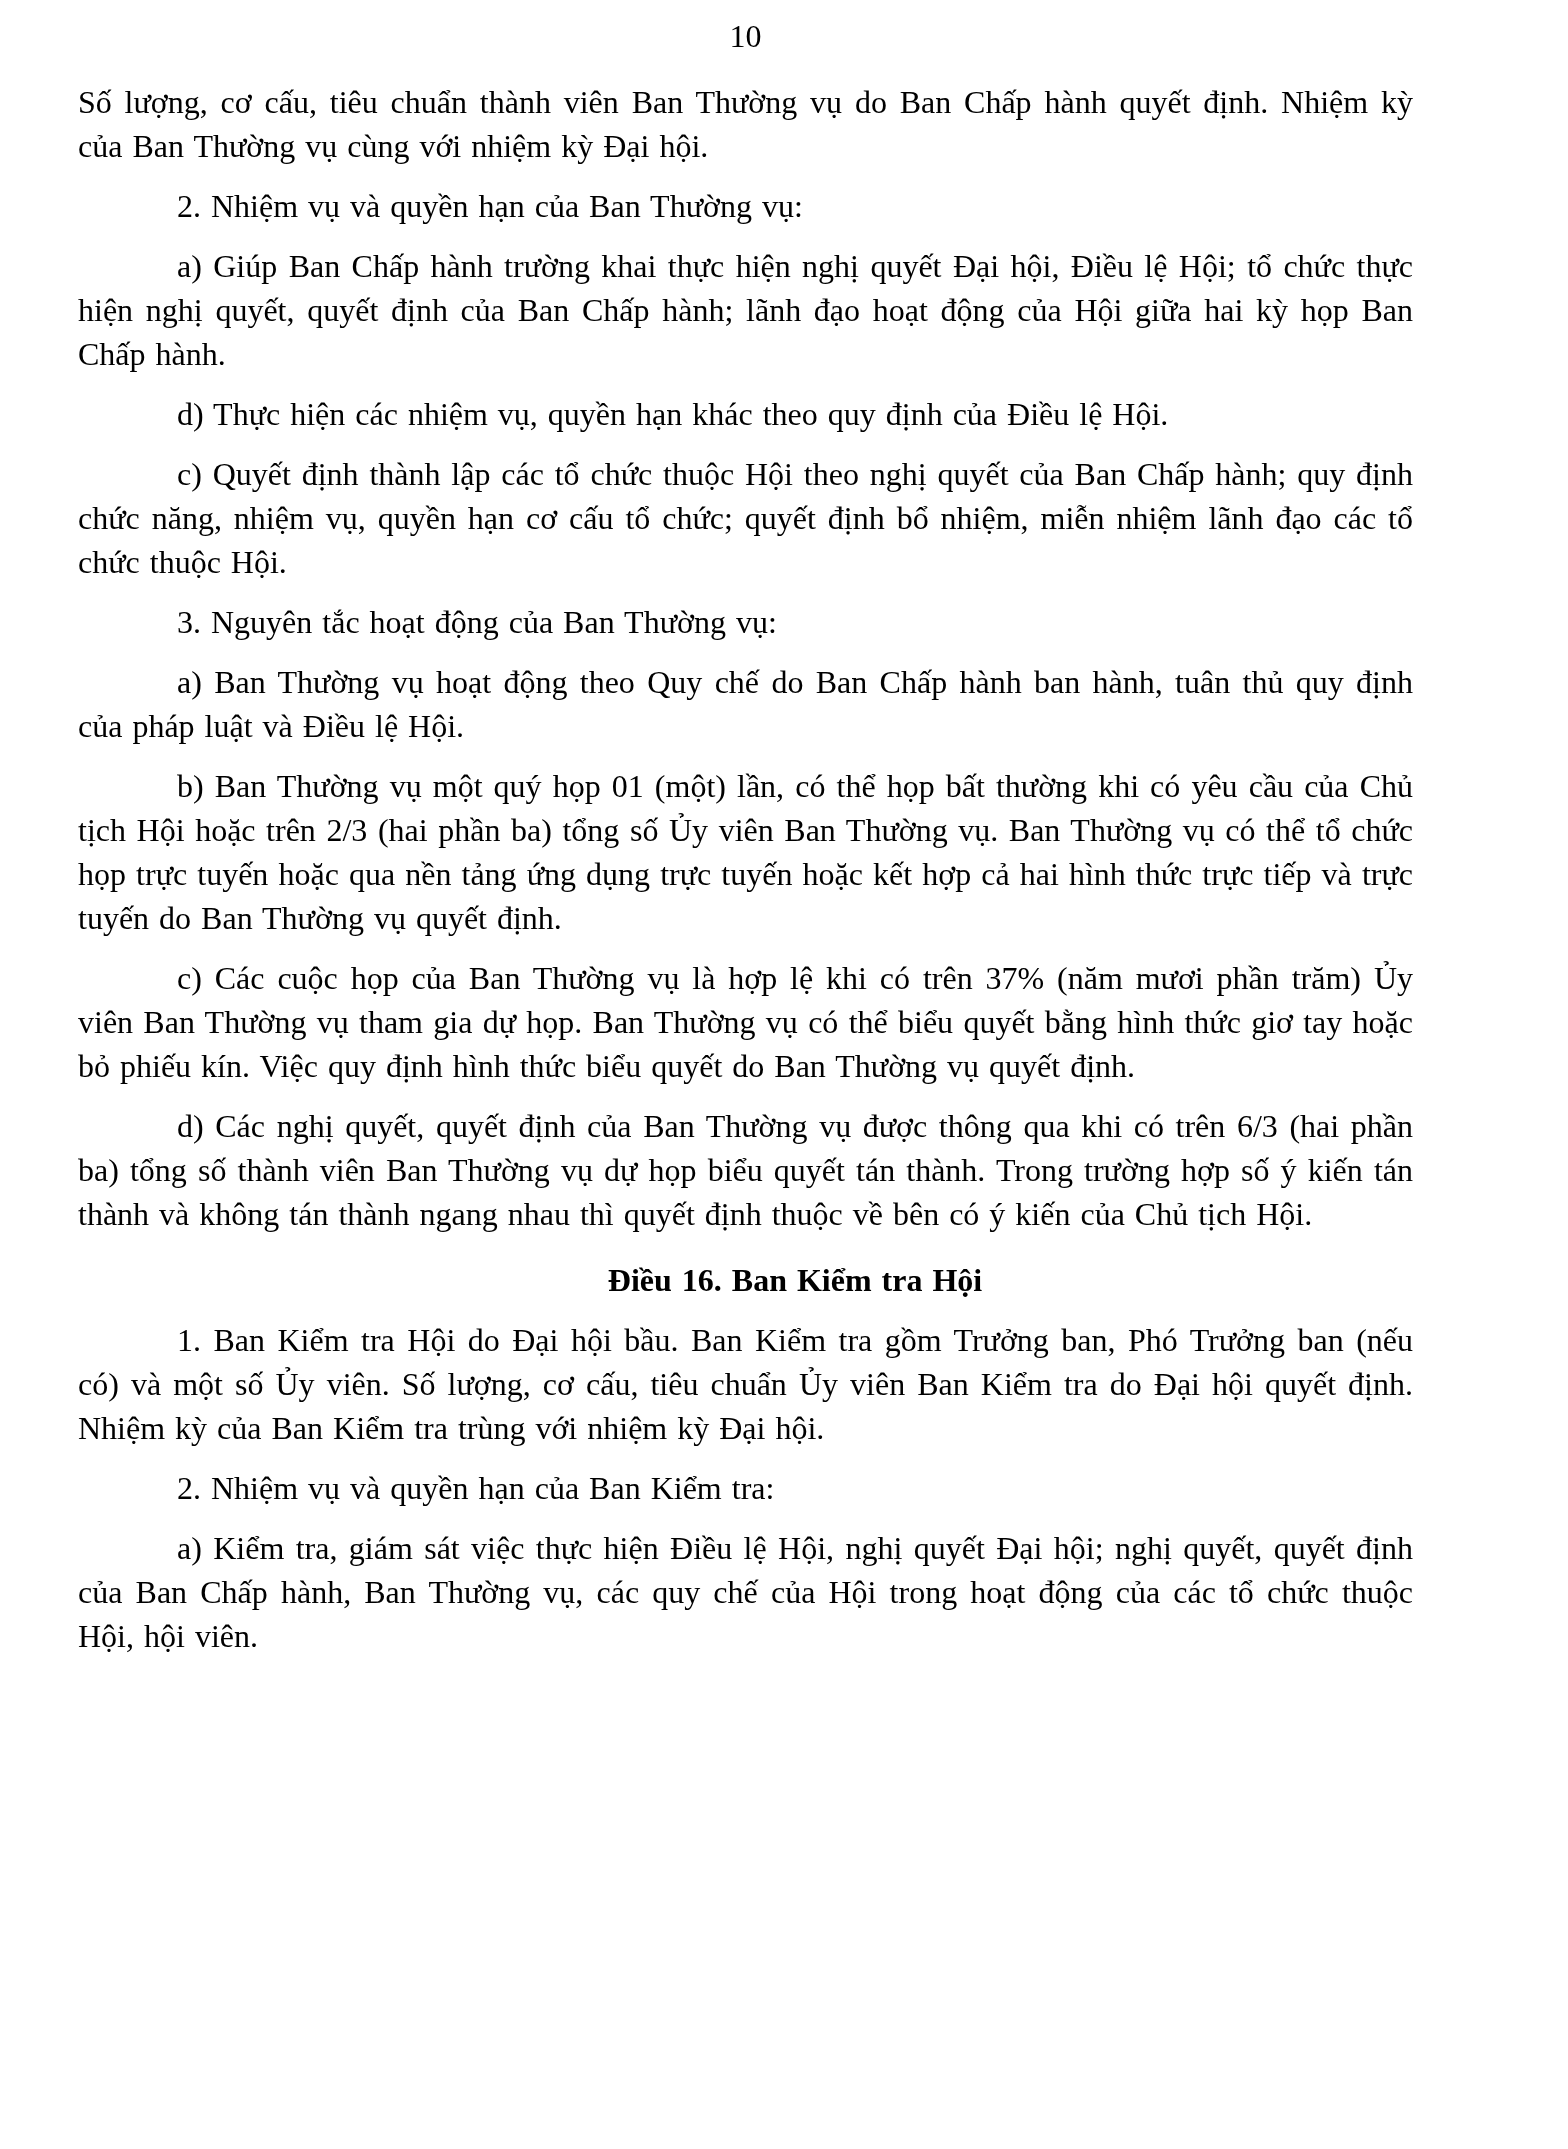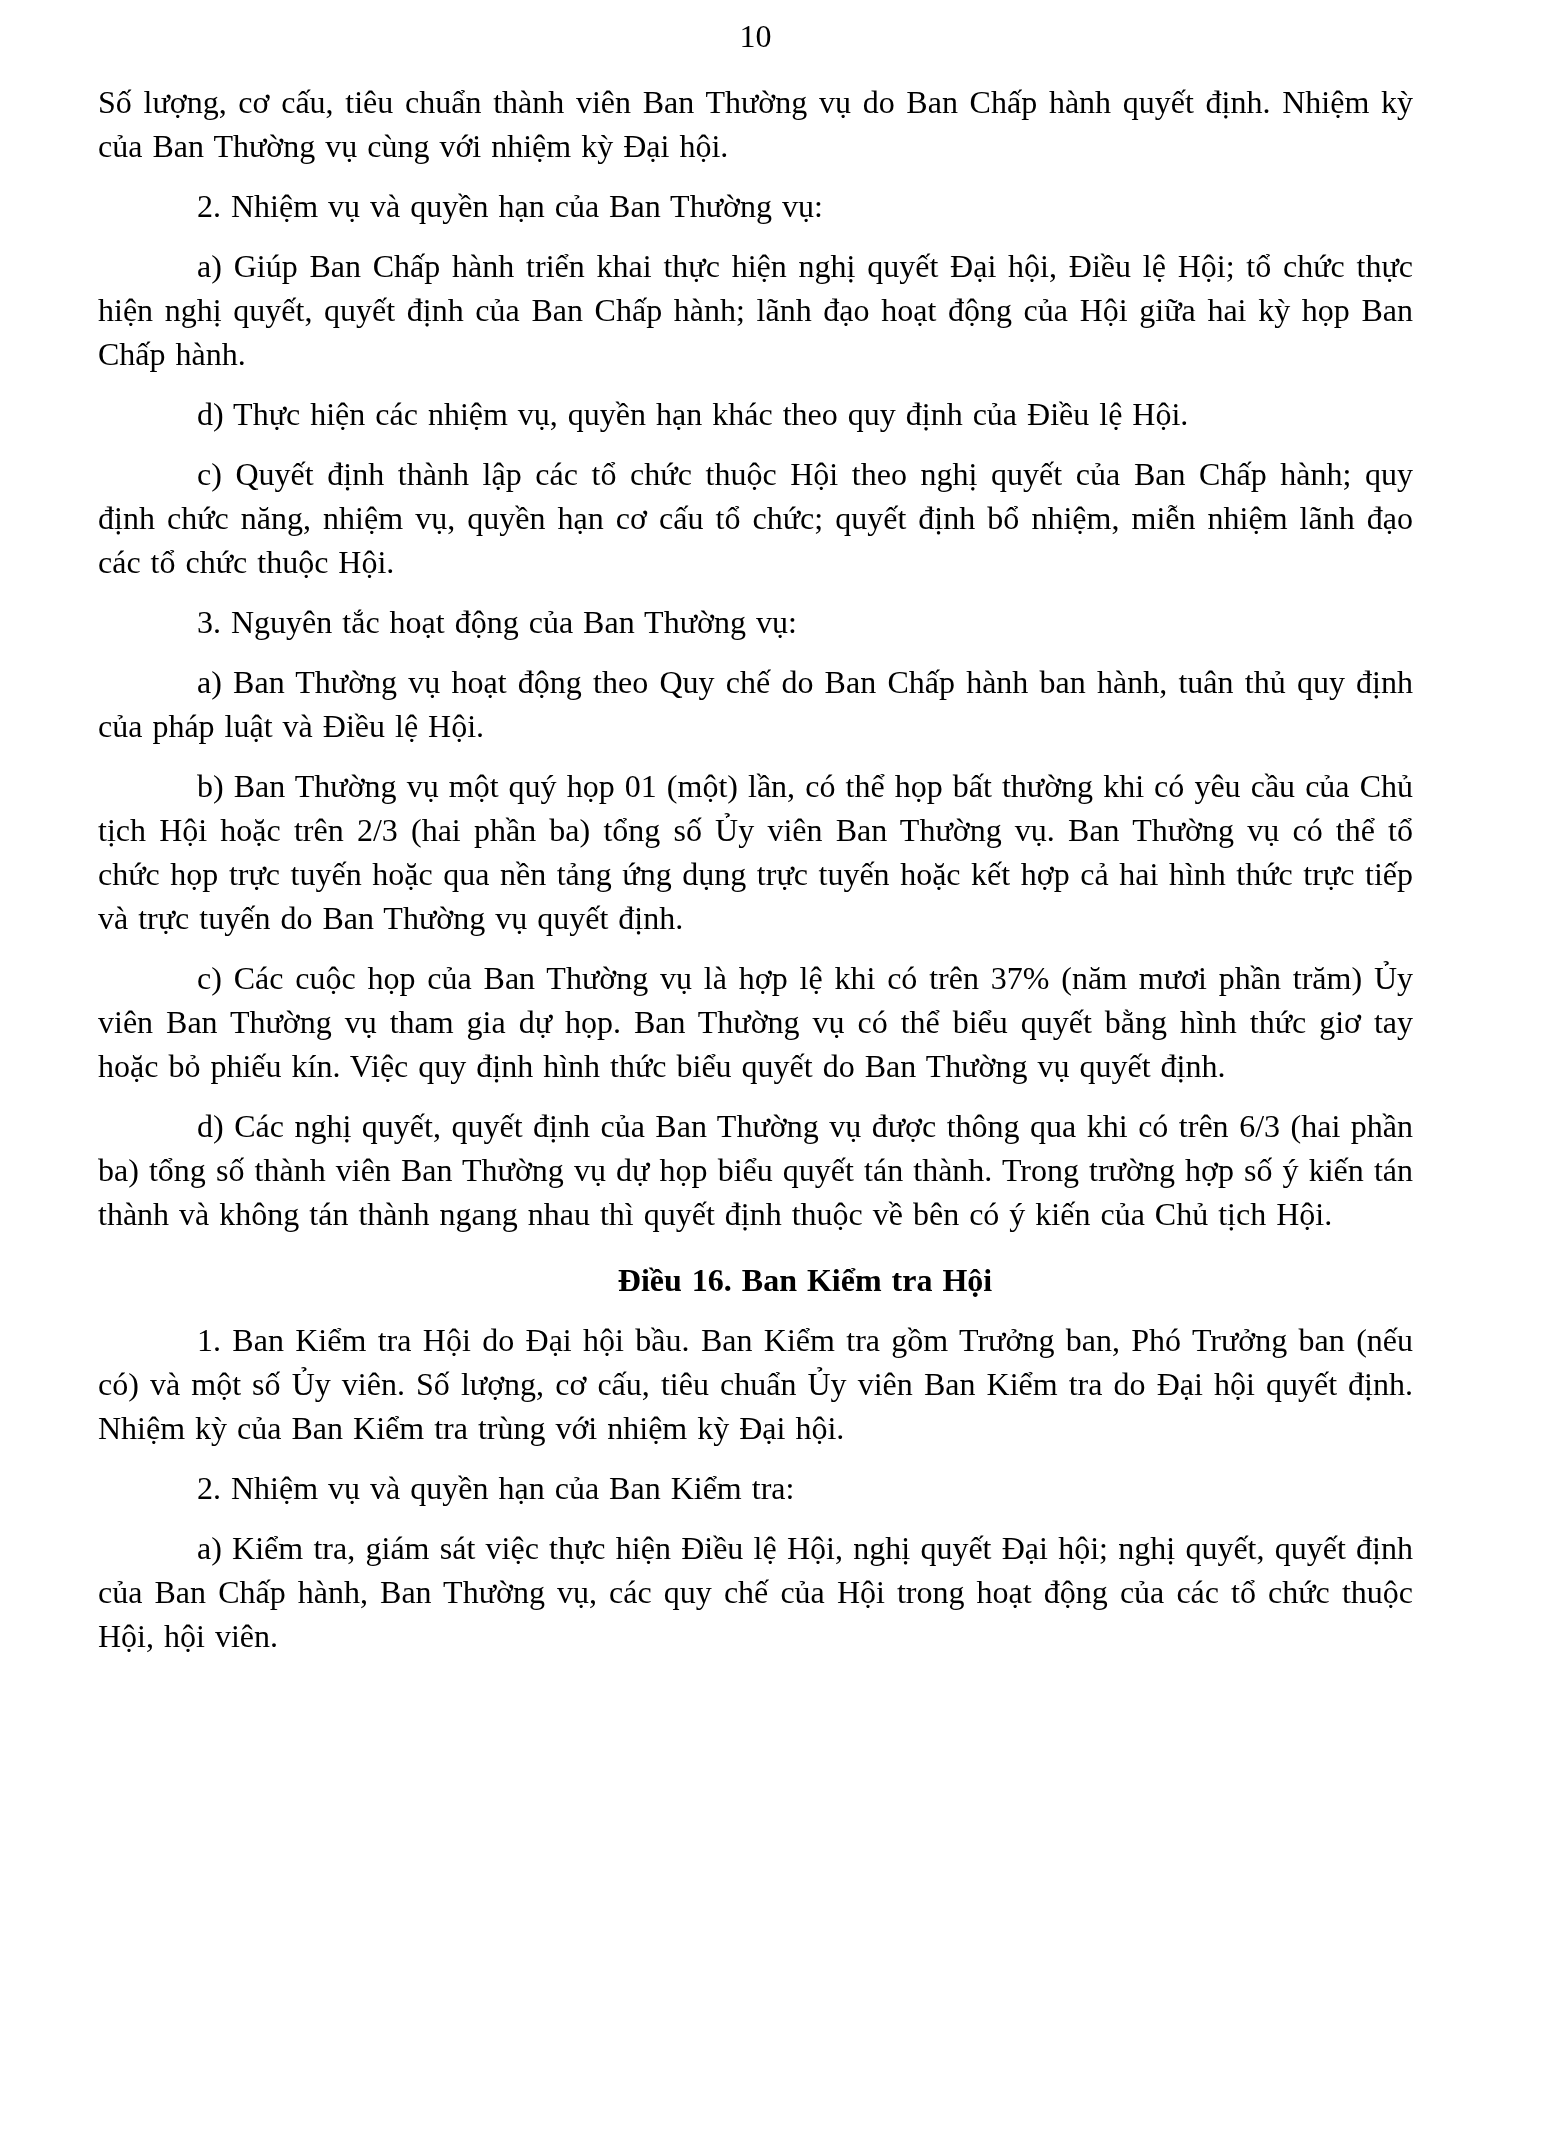--- a/index.html
+++ b/index.html
@@ -8,21 +8,21 @@
     background: #ffffff;
   }
   .page {
     position: relative;
     width: 1568px;
     height: 2149px;
     background: #ffffff;
     color: #000000;
     font-family: "Liberation Serif", "DejaVu Serif", serif;
     box-sizing: border-box;
-    padding: 14px 155px 0 98px;
+    padding: 14px 155px 0 78px;
     overflow: hidden;
   }
   .page-number {
     text-align: center;
     font-size: 32px;
     line-height: 44px;
     margin: 0 0 22px 0;
   }
   .para {
     font-size: 32px;
@@ -43,21 +43,21 @@
 </style>
 </head>
 <body>
 
 <div class="page">
   <div class="page-number">10</div>
 
   <div>
     <p class="para noindent">Số lượng, cơ cấu, tiêu chuẩn thành viên Ban Thường vụ do Ban Chấp hành quyết định. Nhiệm kỳ của Ban Thường vụ cùng với nhiệm kỳ Đại hội.</p>
     <p class="para">2. Nhiệm vụ và quyền hạn của Ban Thường vụ:</p>
-    <p class="para">a) Giúp Ban Chấp hành triển khai thực hiện nghị quyết Đại hội, Điều lệ Hội; tổ chức thực hiện nghị quyết, quyết định của Ban Chấp hành; lãnh đạo hoạt động của Hội giữa hai kỳ họp Ban Chấp hành.</p>
+    <p class="para">a) Giúp Ban Chấp hành trường khai thực hiện nghị quyết Đại hội, Điều lệ Hội; tổ chức thực hiện nghị quyết, quyết định của Ban Chấp hành; lãnh đạo hoạt động của Hội giữa hai kỳ họp Ban Chấp hành.</p>
     <p class="para">d) Thực hiện các nhiệm vụ, quyền hạn khác theo quy định của Điều lệ Hội.</p>
     <p class="para">c) Quyết định thành lập các tổ chức thuộc Hội theo nghị quyết của Ban Chấp hành; quy định chức năng, nhiệm vụ, quyền hạn cơ cấu tổ chức; quyết định bổ nhiệm, miễn nhiệm lãnh đạo các tổ chức thuộc Hội.</p>
     <p class="para">3. Nguyên tắc hoạt động của Ban Thường vụ:</p>
     <p class="para">a) Ban Thường vụ hoạt động theo Quy chế do Ban Chấp hành ban hành, tuân thủ quy định của pháp luật và Điều lệ Hội.</p>
     <p class="para">b) Ban Thường vụ một quý họp 01 (một) lần, có thể họp bất thường khi có yêu cầu của Chủ tịch Hội hoặc trên 2/3 (hai phần ba) tổng số Ủy viên Ban Thường vụ. Ban Thường vụ có thể tổ chức họp trực tuyến hoặc qua nền tảng ứng dụng trực tuyến hoặc kết hợp cả hai hình thức trực tiếp và trực tuyến do Ban Thường vụ quyết định.</p>
     <p class="para">c) Các cuộc họp của Ban Thường vụ là hợp lệ khi có trên 37% (năm mươi phần trăm) Ủy viên Ban Thường vụ tham gia dự họp. Ban Thường vụ có thể biểu quyết bằng hình thức giơ tay hoặc bỏ phiếu kín. Việc quy định hình thức biểu quyết do Ban Thường vụ quyết định.</p>
     <p class="para">d) Các nghị quyết, quyết định của Ban Thường vụ được thông qua khi có trên 6/3 (hai phần ba) tổng số thành viên Ban Thường vụ dự họp biểu quyết tán thành. Trong trường hợp số ý kiến tán thành và không tán thành ngang nhau thì quyết định thuộc về bên có ý kiến của Chủ tịch Hội.</p>
     <p class="para heading">Điều 16. Ban Kiểm tra Hội</p>
     <p class="para">1. Ban Kiểm tra Hội do Đại hội bầu. Ban Kiểm tra gồm Trưởng ban, Phó Trưởng ban (nếu có) và một số Ủy viên. Số lượng, cơ cấu, tiêu chuẩn Ủy viên Ban Kiểm tra do Đại hội quyết định. Nhiệm kỳ của Ban Kiểm tra trùng với nhiệm kỳ Đại hội.</p>
     <p class="para">2. Nhiệm vụ và quyền hạn của Ban Kiểm tra:</p>

